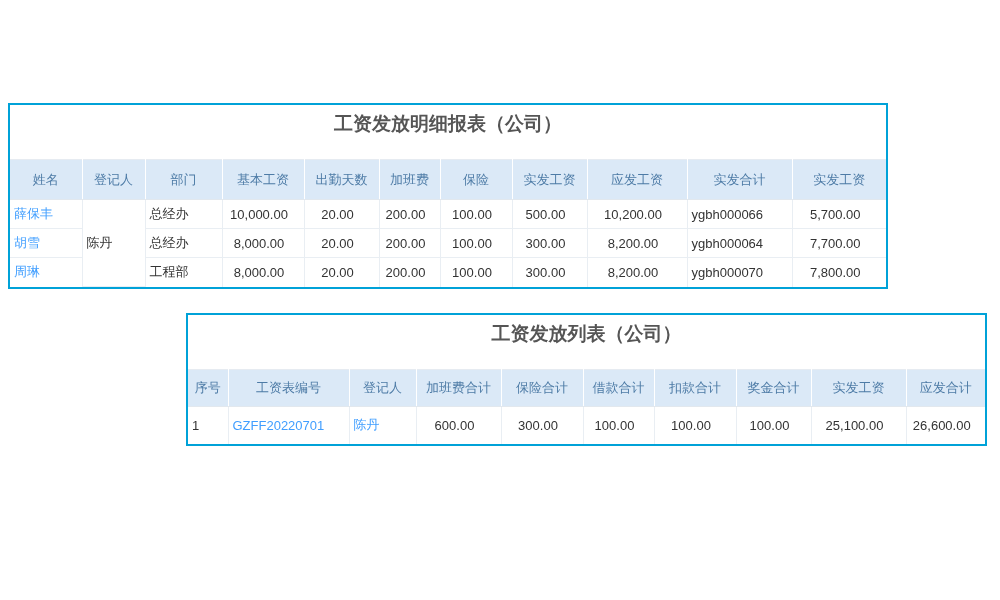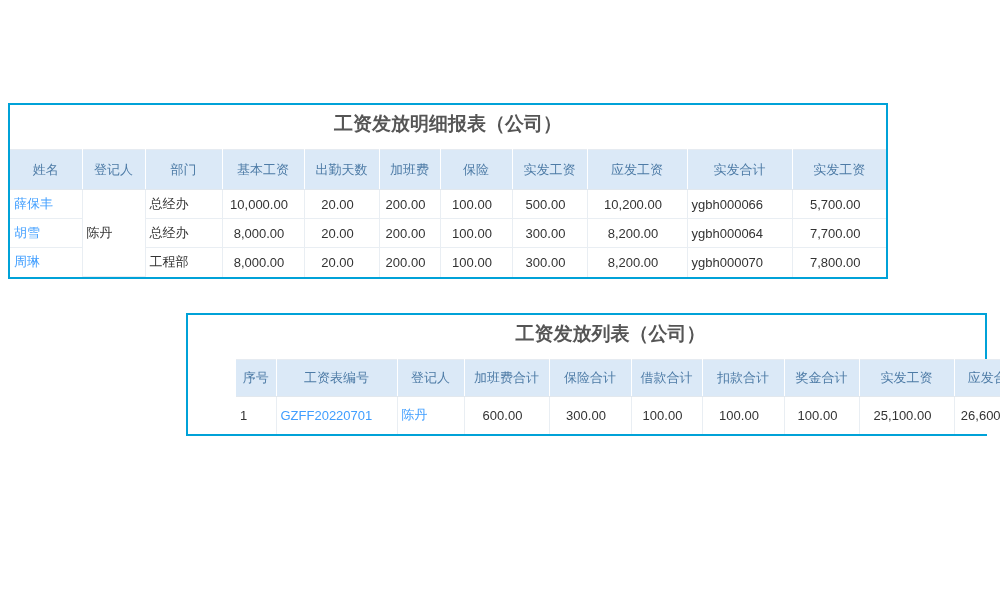--- a/index.html
+++ b/index.html
@@ -18,21 +18,21 @@
     background: #ffffff;
     font-family: "Liberation Sans", "DejaVu Sans", sans-serif;
     position: relative;
   }
   .report {
     position: absolute;
     background: #ffffff;
     border: 2px solid var(--accent-border, #00a2d8);
   }
   .report-title {
-    height: 44px;
+    height: 54px;
     line-height: 38px;
     text-align: center;
     font-size: 19px;
     font-weight: bold;
     color: var(--title-text, #555555);
   }
   table {
     width: 100%;
     border-collapse: collapse;
     table-layout: fixed;
@@ -70,21 +70,21 @@
   #list-report tbody td { height: 37px; }
   td.num {
     text-align: center;
     padding-right: 12px;
   }
   .link {
     color: var(--link-color, #409eff);
     cursor: pointer;
   }
   #detail-report { left: 8px; top: 103px; width: 880px; }
-  #list-report   { left: 186px; top: 313px; width: 801px; padding-left: 48px; }
+  #list-report   { left: 186px; top: 313px; width: 801px; }
 </style>
 </head>
 <body>
 
 <div class="report" id="detail-report">
   <div class="report-title">工资发放明细报表（公司）</div>
   <table>
     <colgroup>
       <col style="width:72px">
         <col style="width:63px">

